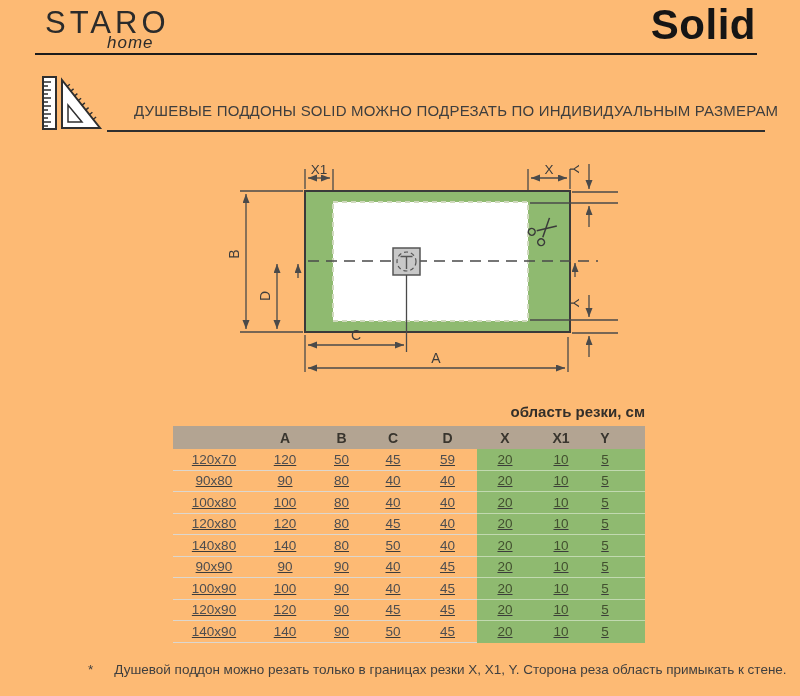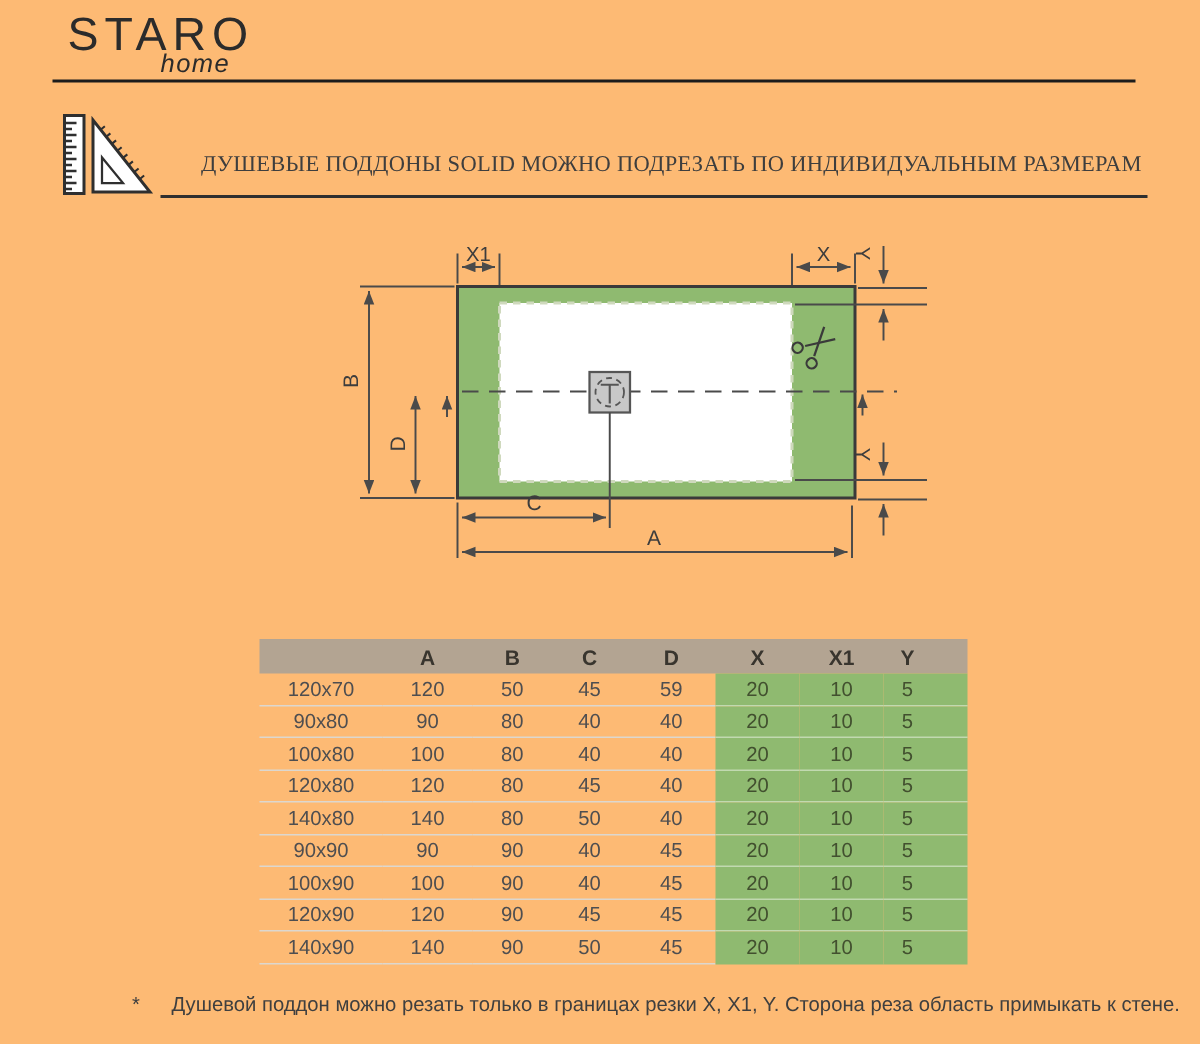--- a/index.html
+++ b/index.html
@@ -8,54 +8,55 @@
   .abs{position:absolute;}
 
   
   .brand{left:45px;top:5px;font-size:31px;letter-spacing:4px;color:#2b2b2b;font-weight:400;}
   .brand-sub{left:107px;top:33px;font-size:17px;font-style:italic;color:#2b2b2b;letter-spacing:1px;}
   .product{right:44px;top:1px;font-size:42px;font-weight:bold;color:#151515;letter-spacing:0.5px;}
   .header-rule{left:35px;top:53px;width:722px;height:2px;background:#1c1c1c;}
 
   
   .intro-icon{left:40px;top:74px;}
-  .intro-heading{left:134px;top:102px;font-size:15px;color:#3e3e3e;letter-spacing:0.2px;white-space:nowrap;font-family:Liberation Serif, serif;}
+  .intro-heading{left:134px;top:102px;font-size:15px;color:#3e3e3e;letter-spacing:0.2px;white-space:nowrap;}
   .intro-rule{left:107px;top:130px;width:658px;height:2px;background:#2f2f2f;}
 
   
   .diagram{left:0;top:150px;}
   svg text{font-family:"Liberation Sans",sans-serif;font-size:14px;fill:#3d3d3d;}
   svg text.small{font-size:13.5px;}
 
   
   .area-label{right:155px;top:403px;font-size:15px;font-weight:bold;color:#332f2a;}
 
   
   .size-table{left:173px;top:426px;width:472px;}
   .t-head{display:grid;grid-template-columns:82px 60px 53px 50px 59px 56px 56px 56px;
           height:23px;background:#b3a492;}
-  .trow{display:grid;grid-template-columns:82px 60px 53px 50px 59px 56px 56px 56px;height:21.5px;}
+  .trow{display:grid;grid-template-columns:82px 60px 53px 50px 59px 56px 56px 56px;height:21.5px;text-decoration:underline;}
   .tc{display:flex;align-items:center;justify-content:center;font-size:13.5px;color:#4e4e50;
       box-sizing:border-box;}
   .t-head .tc{font-weight:bold;font-size:14px;color:#39352e;}
   .trow .tc{border-bottom:1px solid #dcd7cf;}
   .trow .tc.g{background:#8fba70;color:#42502f;border-bottom:1px solid rgba(255,255,255,0.45);}
   .trow:last-child .tc.g{border-bottom:none;}
   .t-head > :nth-child(8),.trow > :nth-child(8){padding-right:24px;}
 
   
   .footnote{left:88px;top:662px;display:flex;gap:21px;font-size:13.5px;color:#3f3f3f;white-space:nowrap;}
 </style>
 </head>
 <body>
 
 <div class="page">
 
   <div class="abs brand">STARO</div>
   <div class="abs brand-sub">home</div>
+  <div class="abs product">Solid</div>
   <div class="abs header-rule"></div>
 
   <div class="abs intro-icon">
     <svg width="64" height="58" viewBox="0 0 64 58" fill="none">
       <rect x="3" y="3" width="13" height="52" fill="#ffffff" stroke="#2f2f2f" stroke-width="2"></rect>
       <path d="M3 8H11 M3 12H8 M3 16H11 M3 20H8 M3 24H11 M3 28H8 M3 32H11 M3 36H8 M3 40H11 M3 44H8 M3 48H11 M3 52H8" stroke="#2f2f2f" stroke-width="1.6"></path>
       <path d="M22 6 L22 54 L60 54 Z" fill="#ffffff" stroke="#2f2f2f" stroke-width="2" stroke-linejoin="miter"></path>
       <path d="M28 31 L28 48 L42 48 Z" fill="#ffffff" stroke="#2f2f2f" stroke-width="1.5"></path>
       <path d="M26.8 12.7L29.9 10.2 M30.5 17.4L33.6 14.9 M34.3 22.1L37.4 19.6 M38 26.7L41.1 24.2 M41.8 31.4L44.9 28.9 M45.5 36.1L48.6 33.6 M49.3 40.8L52.4 38.3 M53 45.5L56.1 43" stroke="#2f2f2f" stroke-width="1.4"></path>
     </svg>
@@ -125,20 +126,21 @@
     <text class="small" x="319" y="24" text-anchor="middle">X1</text>
     <text class="small" x="549" y="24" text-anchor="middle">X</text>
     <text class="small" transform="translate(574,19) rotate(90)" text-anchor="middle" dominant-baseline="middle">Y</text>
     <text class="small" transform="translate(574,153) rotate(90)" text-anchor="middle" dominant-baseline="middle">Y</text>
     <text transform="translate(235,104) rotate(-90)" text-anchor="middle" dominant-baseline="middle">B</text>
     <text transform="translate(266,146) rotate(-90)" text-anchor="middle" dominant-baseline="middle">D</text>
     <text x="356" y="190" text-anchor="middle">C</text>
     <text x="436" y="213" text-anchor="middle">A</text>
   </svg>
 
+  <div class="abs area-label">область резки, см</div>
   <div class="abs size-table">
     <div class="t-head">
         <div class="tc"></div>
         <div class="tc">A</div>
         <div class="tc">B</div>
         <div class="tc">C</div>
         <div class="tc">D</div>
         <div class="tc">X</div>
         <div class="tc">X1</div>
         <div class="tc">Y</div>

